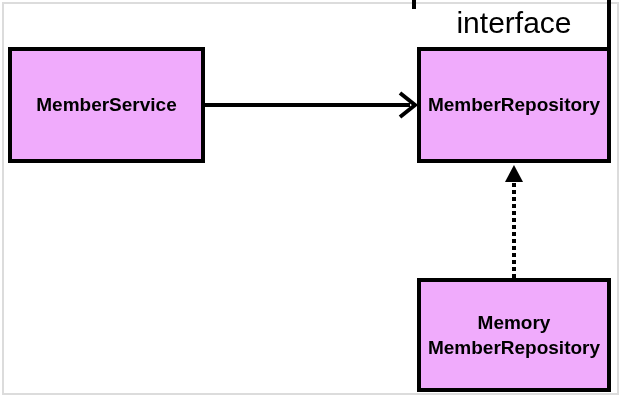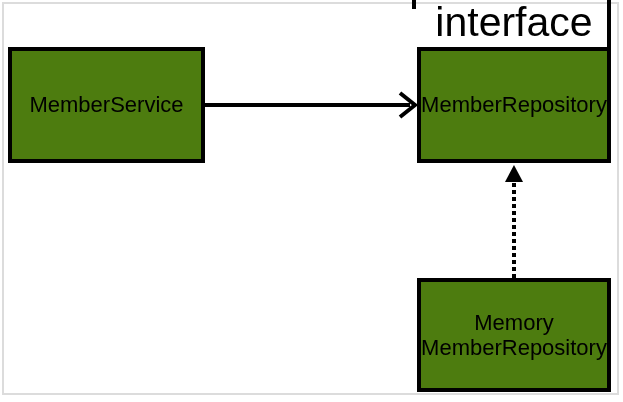--- a/index.html
+++ b/index.html
@@ -23,40 +23,40 @@
     pointer-events: none;
   }
   .edges-layer {
     position: absolute;
     left: 0; top: 0;
     width: 623px; height: 402px;
   }
   .node {
     position: absolute;
     border: 4px solid #000000;
-    background: #4d7c0f;
+    background: #f0abfc;
     display: flex;
     align-items: center;
     justify-content: center;
-    font-weight: normal;
-    font-size: 22px;
+    font-weight: bold;
+    font-size: 19px;
     color: #000000;
     white-space: nowrap;
     text-align: center;
   }
   .node-member-service   { left: 8px;   top: 47px;  width: 197px; height: 116px; }
   .node-member-repository{ left: 417px; top: 47px;  width: 194px; height: 116px; }
   .node-memory           { left: 417px; top: 278px; width: 194px; height: 114px;
                            flex-direction: column; line-height: 25px; text-align: right; }
   .stereotype-label {
     position: absolute;
     left: 417px; top: 4px;
     width: 194px;
     text-align: center;
-    font-size: 41px;
+    font-size: 30px;
     line-height: 37px;
     font-weight: normal;
     color: #000000;
     white-space: nowrap;
   }
 </style>
 </head>
 <body>
 
 <div class="canvas">

